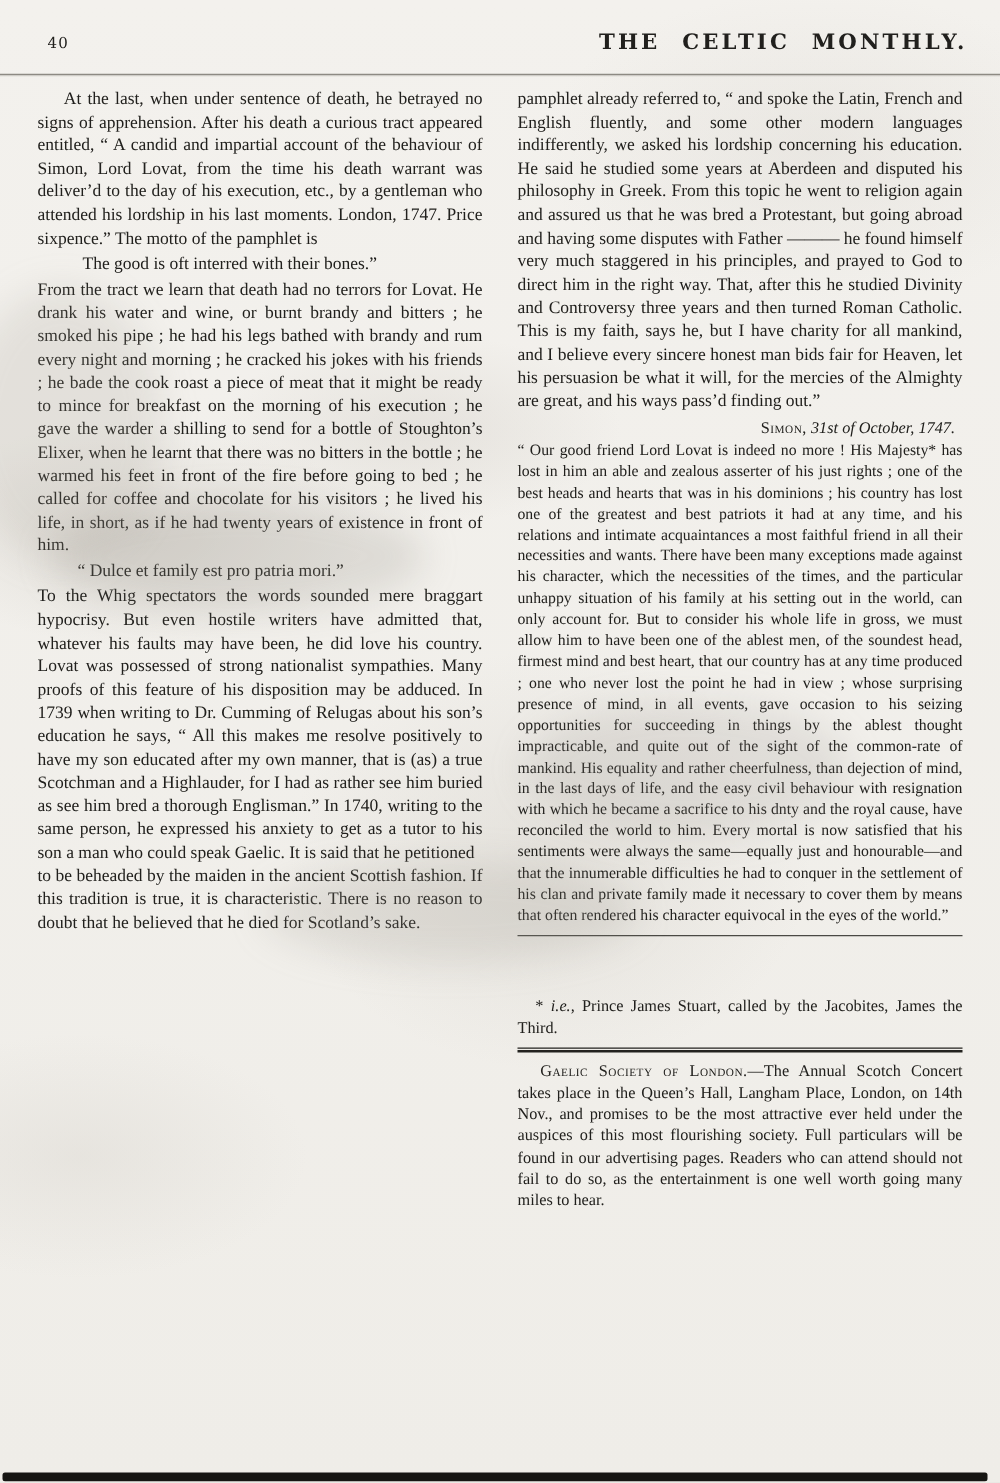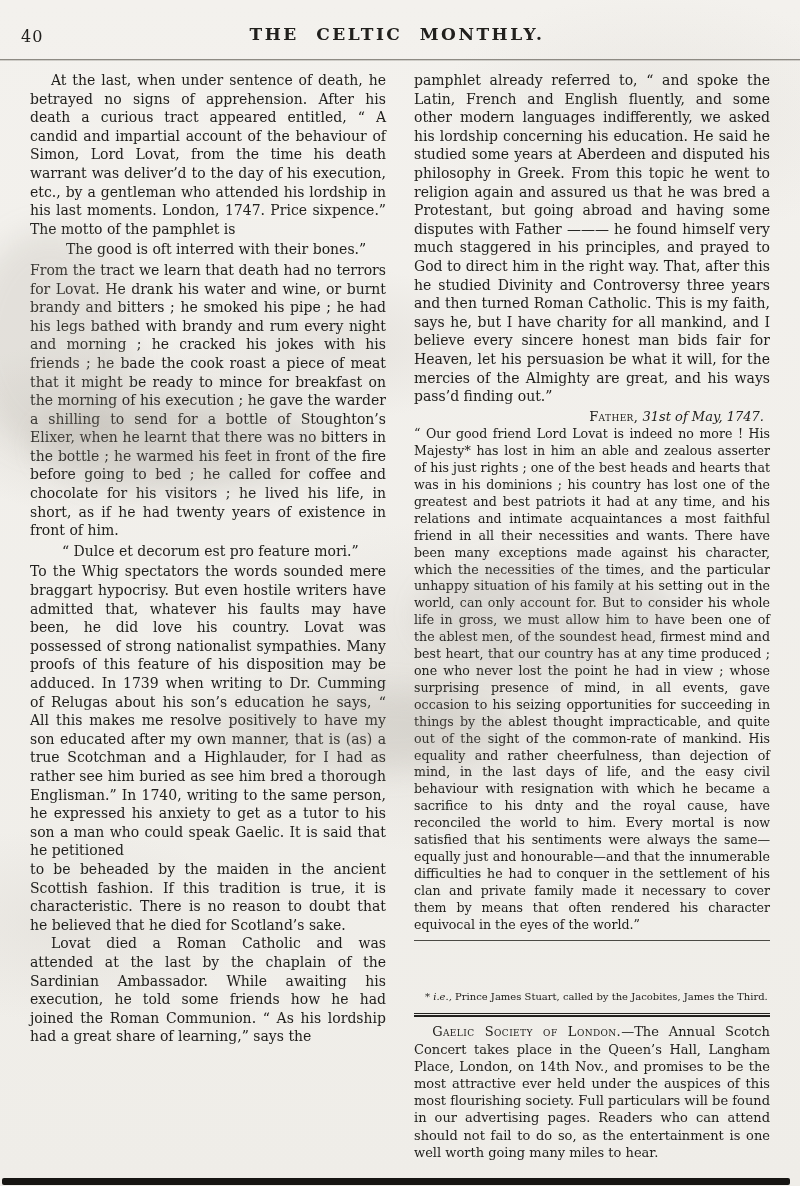--- a/index.html
+++ b/index.html
@@ -19,40 +19,40 @@
       radial-gradient(ellipse 260px 140px at 8% 78%, rgba(198,193,185,0.22), transparent 70%),
       linear-gradient(#f3f1ed, #efede8);
   }
   .smudge { position:absolute; border-radius:50%; filter:blur(14px); pointer-events:none; }
   .s1 { left:40px;  top:400px; width:300px; height:90px;  background:rgba(150,144,136,0.22); }
   .s2 { left:420px; top:560px; width:260px; height:110px; background:rgba(150,144,136,0.18); }
   .s3 { left:210px; top:690px; width:300px; height:80px;  background:rgba(155,149,141,0.20); }
   .s4 { left:-30px; top:230px; width:160px; height:220px; background:rgba(160,154,146,0.18); }
 
   .header { position:relative; height:30px; margin:9px 26px 0 20px; }
-  .page-num { position:absolute; left:1px; top:3px; font-size:16px; letter-spacing:1px; }
+  .page-num { position:absolute; left:18px; top:3px; font-size:12px; letter-spacing:1px; }
   .title {
-    text-align:center; font-size:17px; font-weight:bold;
+    text-align:right; font-size:17px; font-weight:bold;
     letter-spacing:2.5px; word-spacing:9px;margin-top:24px;
   }
   .head-rule { height:1px; background:#8d8a83; margin:5px 0 0 0; box-shadow:0 1px 0 rgba(141,138,131,0.35); }
 
-  .columns { display:flex; gap:28px; padding:11px 30px 0 30px; }
+  .columns { display:flex; gap:28px; padding:11px 30px 0 30px;font-family:Liberation Serif, serif; }
   .col { flex:1; min-width:0; font-size:14px; line-height:18.6px; }
   .col p { text-align:justify; }
   .indent { text-indent:1.5em; }
   .verse { margin:2px 0 2px 24px; }
   .verse .v2 { padding-left:12px; }
   .latin { margin:2px 0 2px 32px; }
   .dateline { text-align:right; padding-right:6px; font-size:13px; margin-top:2px; }
   .sc { font-variant:small-caps; letter-spacing:0.4px; }
   .it { font-style:italic; }
   .letter { font-size:12.6px; line-height:16.9px; }
   .fn-rule { border-top:1px solid #4a4944; margin:7px 0 4px 0; }
-  .footnote { font-size:10px; line-height:17px; text-indent:1.1em;margin-top:47px; }
+  .footnote { font-size:13px; line-height:17px; text-indent:1.1em;margin-top:47px; }
   .divider {
     margin:8px 0 6px 0; height:4px;
     border-top:1px solid #23221f; border-bottom:2.5px solid #23221f;
   }
   .news { font-size:13px; line-height:17.2px; text-indent:1.4em; }
   .bottom-bar {
     position:absolute; left:2px; bottom:1px; width:788px; height:7px;
     background:#161512; border-radius:2px;
   }
 </style>
@@ -71,31 +71,30 @@
   </div>
   <div class="head-rule"></div>
 
   <div class="columns">
     <div class="col">
       <p class="indent">At the last, when under sentence of death, he betrayed no signs of apprehension. After his death a curious tract appeared entitled, “ A candid and impartial account of the behaviour of Simon, Lord Lovat, from the time his death warrant was deliver’d to the day of his execution, etc., by a gentleman who attended his lordship in his last moments. London, 1747. Price sixpence.” The motto of the pamphlet is</p>
       <div class="verse">
         <div class="v2">The good is oft interred with their bones.”</div>
       </div>
       <p>From the tract we learn that death had no terrors for Lovat. He drank his water and wine, or burnt brandy and bitters ; he smoked his pipe ; he had his legs bathed with brandy and rum every night and morning ; he cracked his jokes with his friends ; he bade the cook roast a piece of meat that it might be ready to mince for breakfast on the morning of his execution ; he gave the warder a shilling to send for a bottle of Stoughton’s Elixer, when he learnt that there was no bitters in the bottle ; he warmed his feet in front of the fire before going to bed ; he called for coffee and chocolate for his visitors ; he lived his life, in short, as if he had twenty years of existence in front of him.</p>
-      <div class="latin">“ Dulce et decorum est pro feature mori.”</div>
+      <div class="latin">“ Dulce et family est pro patria mori.”</div>
       <p>To the Whig spectators the words sounded mere braggart hypocrisy. But even hostile writers have admitted that, whatever his faults may have been, he did love his country. Lovat was possessed of strong nationalist sympathies. Many proofs of this feature of his disposition may be adduced. In 1739 when writing to Dr. Cumming of Relugas about his son’s education he says, “ All this makes me resolve positively to have my son educated after my own manner, that is (as) a true Scotchman and a Highlauder, for I had as rather see him buried as see him bred a thorough Englisman.” In 1740, writing to the same person, he expressed his anxiety to get as a tutor to his son a man who could speak Gaelic. It is said that he petitioned</p>
       <p>to be beheaded by the maiden in the ancient Scottish fashion. If this tradition is true, it is characteristic. There is no reason to doubt that he believed that he died for Scotland’s sake.</p>
-      <p class="indent">Lovat died a Roman Catholic and was attended at the last by the chaplain of the Sardinian Ambassador. While awaiting his execution, he told some friends how he had joined the Roman Communion. “ As his lordship had a great share of learning,” says the</p>
     </div>
 
     <div class="col">
       <p>pamphlet already referred to, “ and spoke the Latin, French and English fluently, and some other modern languages indifferently, we asked his lordship concerning his education. He said he studied some years at Aberdeen and disputed his philosophy in Greek. From this topic he went to religion again and assured us that he was bred a Protestant, but going abroad and having some disputes with Father ——— he found himself very much staggered in his principles, and prayed to God to direct him in the right way. That, after this he studied Divinity and Controversy three years and then turned Roman Catholic. This is my faith, says he, but I have charity for all mankind, and I believe every sincere honest man bids fair for Heaven, let his persuasion be what it will, for the mercies of the Almighty are great, and his ways pass’d finding out.”</p>
       <div class="dateline">
-        <span class="sc">Father,</span>
-        <span class="it">31st of May, 1747.</span>
+        <span class="sc">Simon,</span>
+        <span class="it">31st of October, 1747.</span>
       </div>
       <p class="letter">“ Our good friend Lord Lovat is indeed no more ! His Majesty* has lost in him an able and zealous asserter of his just rights ; one of the best heads and hearts that was in his dominions ; his country has lost one of the greatest and best patriots it had at any time, and his relations and intimate acquaintances a most faithful friend in all their necessities and wants. There have been many exceptions made against his character, which the necessities of the times, and the particular unhappy situation of his family at his setting out in the world, can only account for. But to consider his whole life in gross, we must allow him to have been one of the ablest men, of the soundest head, firmest mind and best heart, that our country has at any time produced ; one who never lost the point he had in view ; whose surprising presence of mind, in all events, gave occasion to his seizing opportunities for succeeding in things by the ablest thought impracticable, and quite out of the sight of the common-rate of mankind. His equality and rather cheerfulness, than dejection of mind, in the last days of life, and the easy civil behaviour with resignation with which he became a sacrifice to his dnty and the royal cause, have reconciled the world to him. Every mortal is now satisfied that his sentiments were always the same—equally just and honourable—and that the innumerable difficulties he had to conquer in the settlement of his clan and private family made it necessary to cover them by means that often rendered his character equivocal in the eyes of the world.”</p>
       <div class="fn-rule"></div>
       <p class="footnote"><span>* </span><i>i.e.,</i><span> Prince James Stuart, called by the Jacobites, James the Third.</span></p>
       <div class="divider"></div>
       <p class="news"><span class="sc">Gaelic Society of London.</span><span>—The Annual Scotch Concert takes place in the Queen’s Hall, Langham Place, London, on 14th Nov., and promises to be the most attractive ever held under the auspices of this most flourishing society. Full particulars will be found in our advertising pages. Readers who can attend should not fail to do so, as the entertainment is one well worth going many miles to hear.</span></p>
     </div>
   </div>
 
   <div class="bottom-bar"></div>

